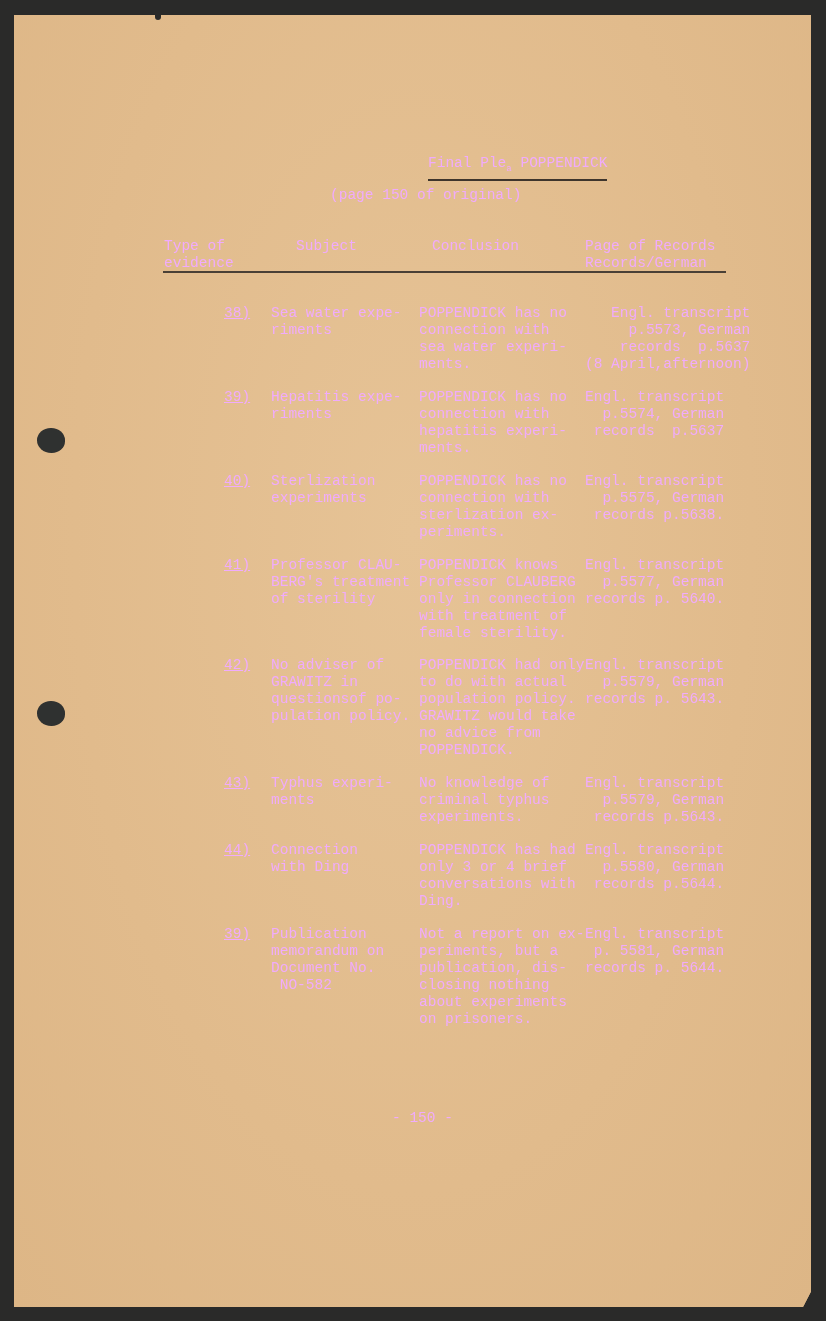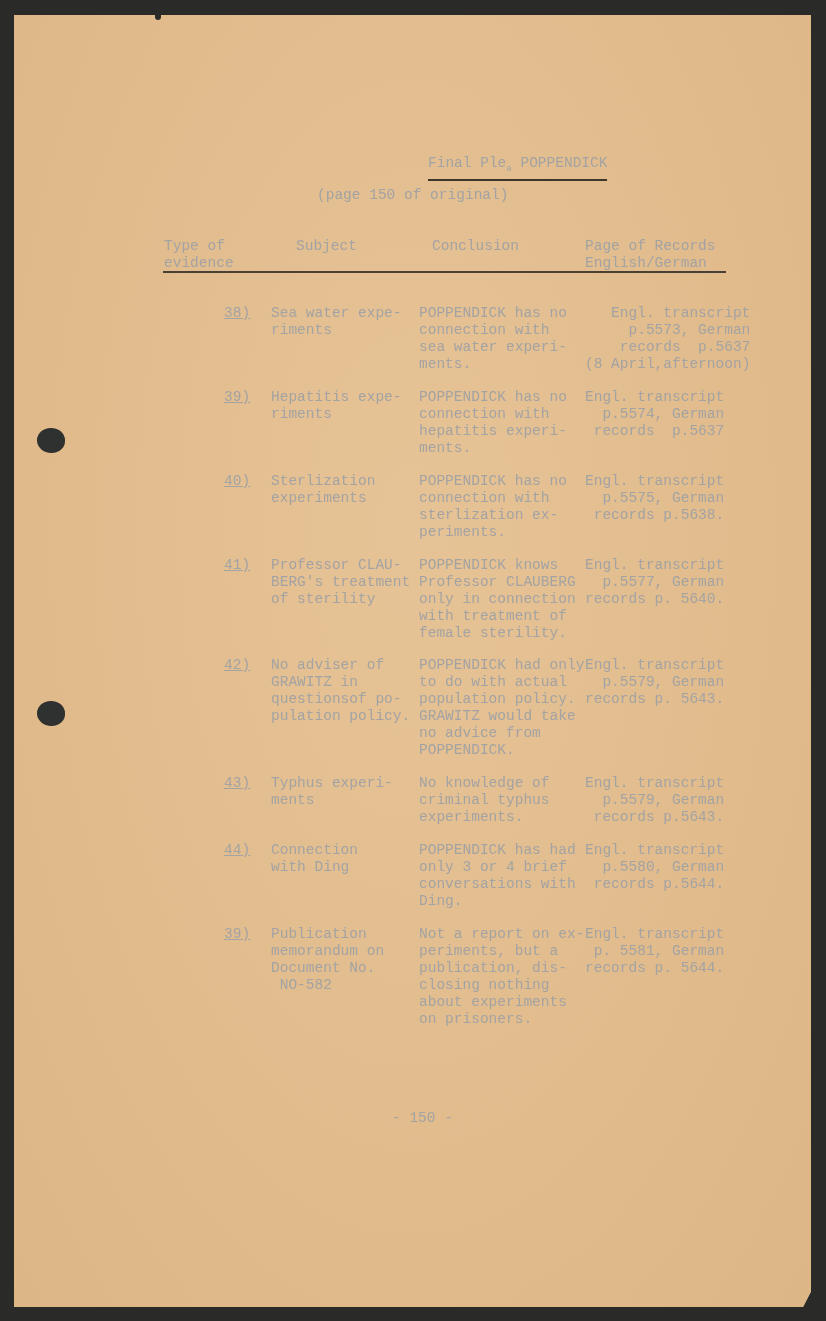--- a/index.html
+++ b/index.html
@@ -17,30 +17,30 @@
     clip-path: polygon(0 0, 100% 0, 100% 98.8%, 99% 100%, 0 100%);
   }
   .notch {
     position: absolute; left: 155px; top: 15px;
     width: 6px; height: 5px; background: #2a2a29; border-radius: 0 0 3px 3px;
   }
   .hole {
     position: absolute; width: 28px; height: 25px;
     background: #2f3130; border-radius: 50% 50% 48% 52%;
   }
-  .ink { color: #a3a3a3; font-size: 14.5px; line-height: 17px; }
+  .ink { color: #f0abfc; font-size: 14.5px; line-height: 17px; }
   .title-block { position: absolute; left: 428px; top: 155px; }
   .title {
     display: inline-block;
     border-bottom: 2px solid #3e352c;
     padding-bottom: 1px;
     white-space: pre;
   }
   .title sub { font-size: 9px; }
-  .orig { position: absolute; left: 317px; top: 187px; white-space: pre; }
+  .orig { position: absolute; left: 330px; top: 187px; white-space: pre; }
   .hdr { position: absolute; white-space: pre; }
   .hdr-line {
     position: absolute; left: 163px; top: 271px; width: 563px; height: 0;
     border-top: 2px solid #4a4036;
   }
   .row { position: absolute; left: 224px; width: 560px; }
   .num { position: absolute; left: 0; top: 0; width: 44px; text-align: left; white-space: pre; text-decoration: underline; }
   .col { position: absolute; top: 0; white-space: pre; }
   .c-subj { left: 47px; }
   .c-conc { left: 195px; }
@@ -58,21 +58,21 @@
 <div class="title-block ink">
   <span class="title"><span>Final Ple</span><sub>a</sub><span> POPPENDICK</span></span>
 </div>
 <div class="orig ink">(page 150 of original)</div>
 
 <div class="hdr ink" style="left:164px; top:238px;">Type of
 evidence</div>
 <div class="hdr ink" style="left:296px; top:238px;">Subject</div>
 <div class="hdr ink" style="left:432px; top:238px;">Conclusion</div>
 <div class="hdr ink" style="left:585px; top:238px;">Page of Records
-English/German</div>
+Records/German</div>
 <div class="hdr-line"></div>
 
 <div class="row ink" style="top:305px;">
   <div class="num">38)</div>
   <div class="col c-subj">Sea water expe-
 riments</div>
   <div class="col c-conc">POPPENDICK has no
 connection with
 sea water experi-
 ments.</div>

